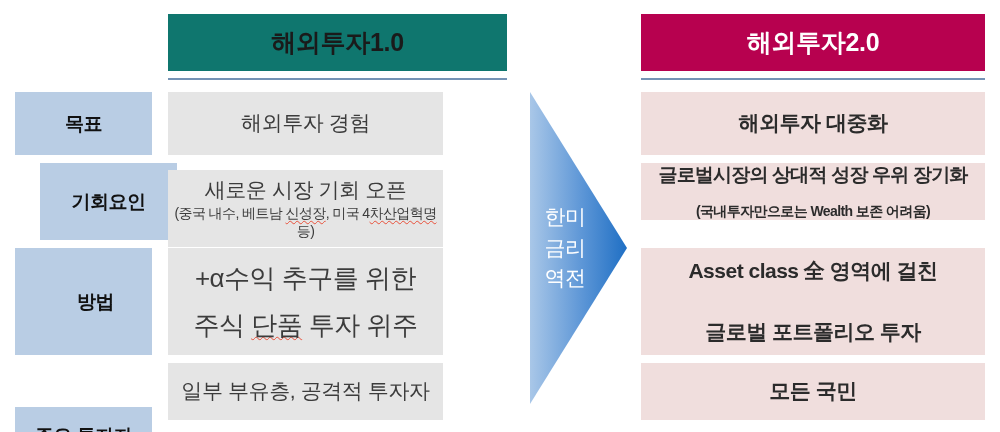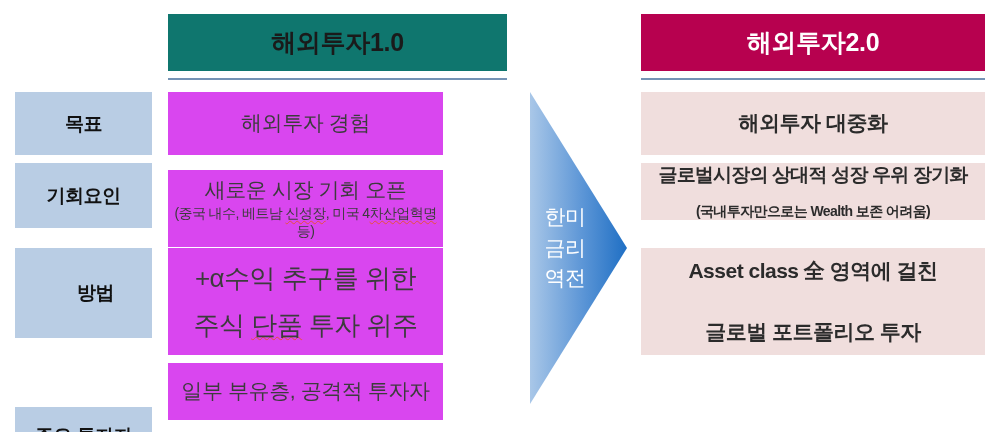--- a/index.html
+++ b/index.html
@@ -64,29 +64,29 @@
   .lbl {
     left: 15px;
     width: 137px;
     background: #b9cde4;
     color: #111111;
     font-size: 19px;
     font-weight: bold;
     letter-spacing: -0.5px;
   }
   .lbl.r1 { top: 92px;  height: 63px; }
-  .lbl.r2 { top: 163px; height: 65px; }
-  .lbl.r3 { top: 248px; height: 90px; padding-left: 24px; }
+  .lbl.r2 { top: 163px; height: 77px; margin-left: 25px; }
+  .lbl.r3 { top: 248px; height: 107px; padding-left: 24px; }
   .lbl.r4 { top: 363px; height: 57px; margin-top: 44px; }
 
   
   .cell-left {
     left: 168px;
     width: 275px;
-    background: #d946ef;
+    background: #e5e5e5;
     color: #3c3c3c;
   }
   .cell-left.r1 { top: 92px;  height: 63px; }
   .cell-left.r2 { top: 170px; height: 77px; }
   .cell-left.r3 { top: 248px; height: 107px; }
   .cell-left.r4 { top: 363px; height: 57px; }
 
   
   .cell-right {
     left: 641px;
@@ -200,20 +200,23 @@
   <div class="box cell-right r2">
     <span class="t-rmain">글로벌시장의 상대적 성장 우위 장기화</span>
     <span class="t-sub-r">(국내투자만으로는 Wealth 보존 어려움)</span>
   </div>
 
   <div class="box cell-right r3">
     <span class="t-rbig">Asset class 全 영역에 걸친</span>
     <span class="t-rbig line2r">글로벌 포트폴리오 투자</span>
   </div>
 
+  <div class="box cell-right r4">
+    <span class="t-rbig">모든 국민</span>
+  </div>
 
   <div class="arrow-wrap">
     <svg class="arrow-svg" width="100" height="312" viewBox="0 0 100 312">
       <defs>
         <linearGradient id="arrowGrad" x1="0" y1="0" x2="1" y2="0">
           <stop offset="0%" stop-color="#a9c7e8"></stop>
           <stop offset="55%" stop-color="#5b95d6"></stop>
           <stop offset="100%" stop-color="#1f6fc4"></stop>
         </linearGradient>
       </defs>

